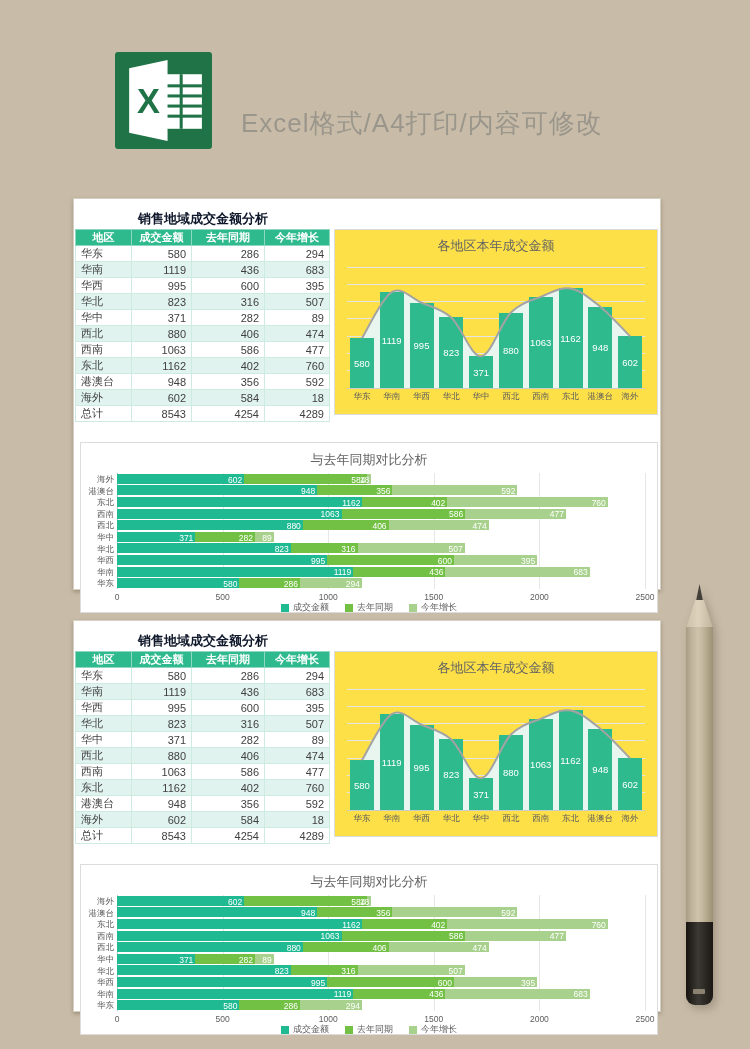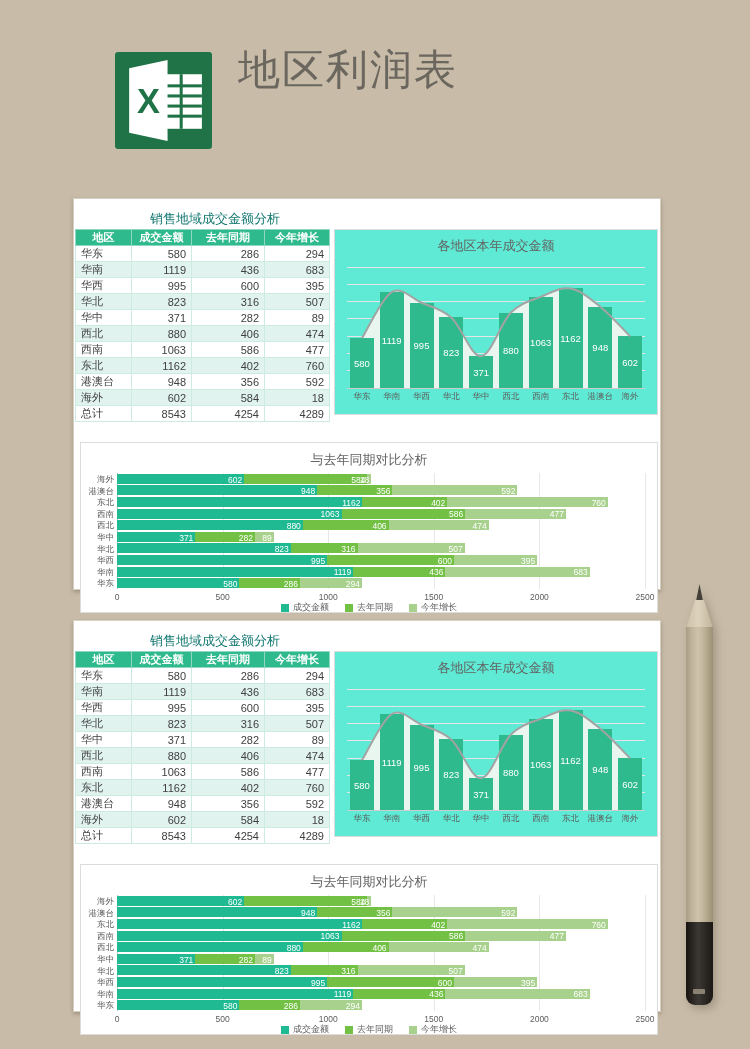--- a/index.html
+++ b/index.html
@@ -11,31 +11,31 @@
   
   .banner{position:absolute;left:0;top:0;width:750px;height:170px;}
   .xl-icon{position:absolute;left:115px;top:52px;width:97px;height:97px;}
   .banner-title{position:absolute;left:238px;top:42px;font-size:42px;font-weight:500;color:#6b675e;letter-spacing:2px;}
   .banner-sub{position:absolute;left:241px;top:106px;font-size:26px;color:#9b968c;letter-spacing:1px;}
   
   .panel{position:absolute;left:73px;width:586px;height:390px;background:#ffffff;
          border:1px solid #d6d0c2;box-shadow:0 2px 4px rgba(80,65,45,.35);}
   .p1{top:198px}.p2{top:620px}
   .tbl-title{position:absolute;left:0;top:11px;width:258px;text-align:center;
-             font-size:13px;font-weight:400;color:#0f766e;padding-left:12px;}
+             font-size:13px;font-weight:700;color:#0f172a;}
   table.region{position:absolute;left:1px;top:30px;border-collapse:collapse;table-layout:fixed;}
   table.region th{background:#2eba8c;color:#fff;font-size:11px;font-weight:bold;height:15px;
                   border:1px solid #8fd7c0;padding:0 4px;text-align:center;}
   table.region td{font-size:11px;color:#3f3f3f;height:14px;border:1px solid #cdebe0;
                   padding:0 5px;background:#fff;}
   table.region tr.alt td{background:#e0f3ee;}
   table.region td.num{text-align:right;}
   table.region td.region-name{text-align:left;}
   
-  .chart-top{position:absolute;left:260px;top:30px;width:322px;height:184px;border:1px solid #dcdcdc;background:#5eead4;}
+  .chart-top{position:absolute;left:260px;top:30px;width:322px;height:184px;border:1px solid #dcdcdc;background:#fde047;}
   .ct-title{position:absolute;top:7px;left:0;right:0;text-align:center;font-size:13px;color:#636363;font-weight:500;}
   .ct-plot{position:absolute;left:12px;top:38px;width:298px;height:120px;}
   .hgrid{position:absolute;left:0;right:0;height:1px;background:#e5e5e5;}
   .baseline{position:absolute;left:0;right:0;bottom:-1px;height:1px;background:#cccccc;}
   .bar-v{position:absolute;bottom:0;background:#2eba8c;display:flex;align-items:center;justify-content:center;z-index:2;}
   .bar-v span{color:#fff;font-size:9.5px;}
   .ct-svg{position:absolute;left:0;top:0;overflow:visible;pointer-events:none;}
   .ct-svg.front{z-index:3;}
   .ct-xlabels{position:absolute;left:12px;top:161px;width:298px;display:flex;}
   .ct-xlabels div{flex:1;text-align:center;font-size:8.5px;color:#5d5d5d;white-space:nowrap;}
@@ -78,21 +78,21 @@
       <rect x="50" y="22" width="36" height="54" fill="#ffffff"></rect>
       <rect x="50" y="32" width="36" height="3" fill="#1f7346"></rect>
       <rect x="50" y="42" width="36" height="3" fill="#1f7346"></rect>
       <rect x="50" y="52" width="36" height="3" fill="#1f7346"></rect>
       <rect x="50" y="62" width="36" height="3" fill="#1f7346"></rect>
       <rect x="64" y="22" width="3" height="54" fill="#1f7346"></rect>
       <polygon points="14,16 52,8 52,88 14,80" fill="#ffffff"></polygon>
       <text x="33" y="60" text-anchor="middle" font-size="34" font-weight="bold" fill="#1f7346" font-family="Liberation Sans, sans-serif">X</text>
     </svg>
   </div>
-  <div class="banner-title">地区利润表</div>
+  <div class="banner-sub">Excel格式/A4打印/内容可修改</div>
 </div>
 
 <section class="panel p1">
     <div class="tbl-title">销售地域成交金额分析</div>
     <table class="region">
       <colgroup>
         <col style="width: 56px;">
         <col style="width: 60px;">
         <col style="width: 73px;">
         <col style="width: 65px;">

